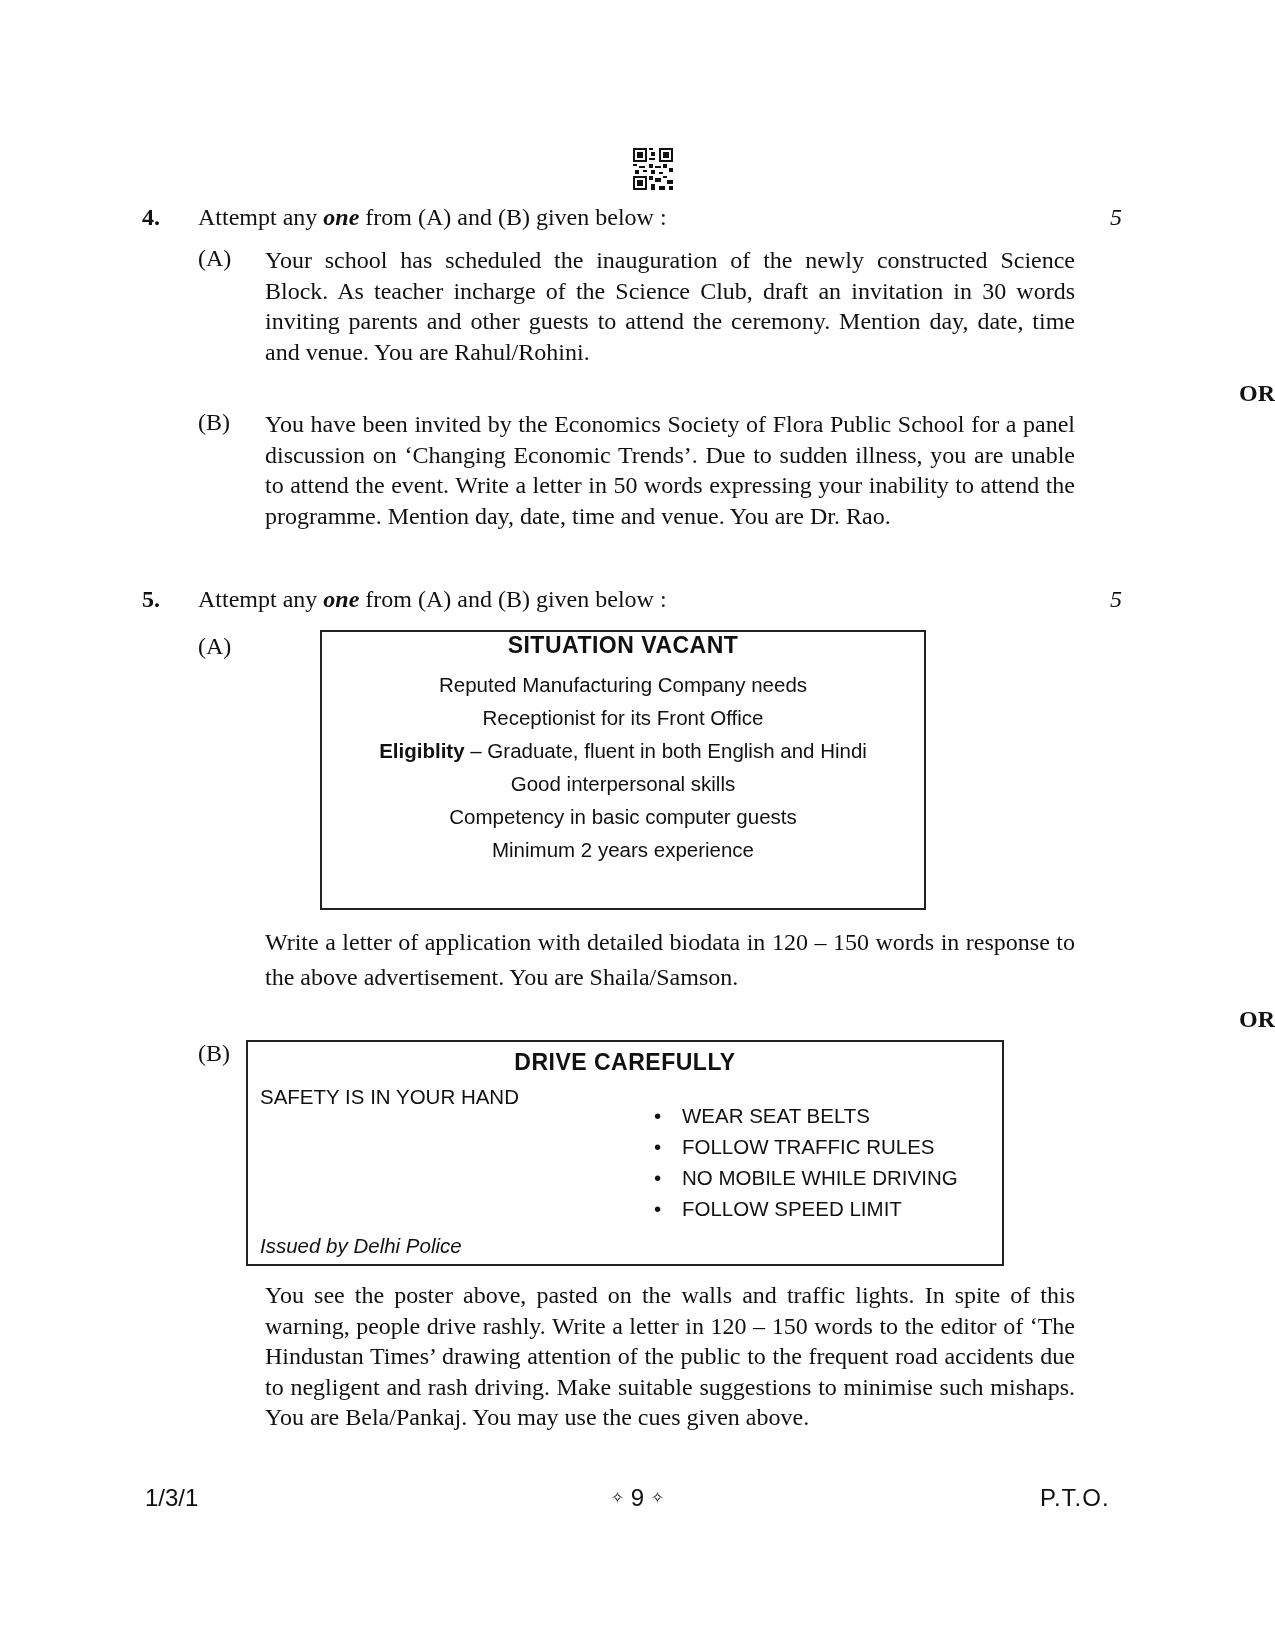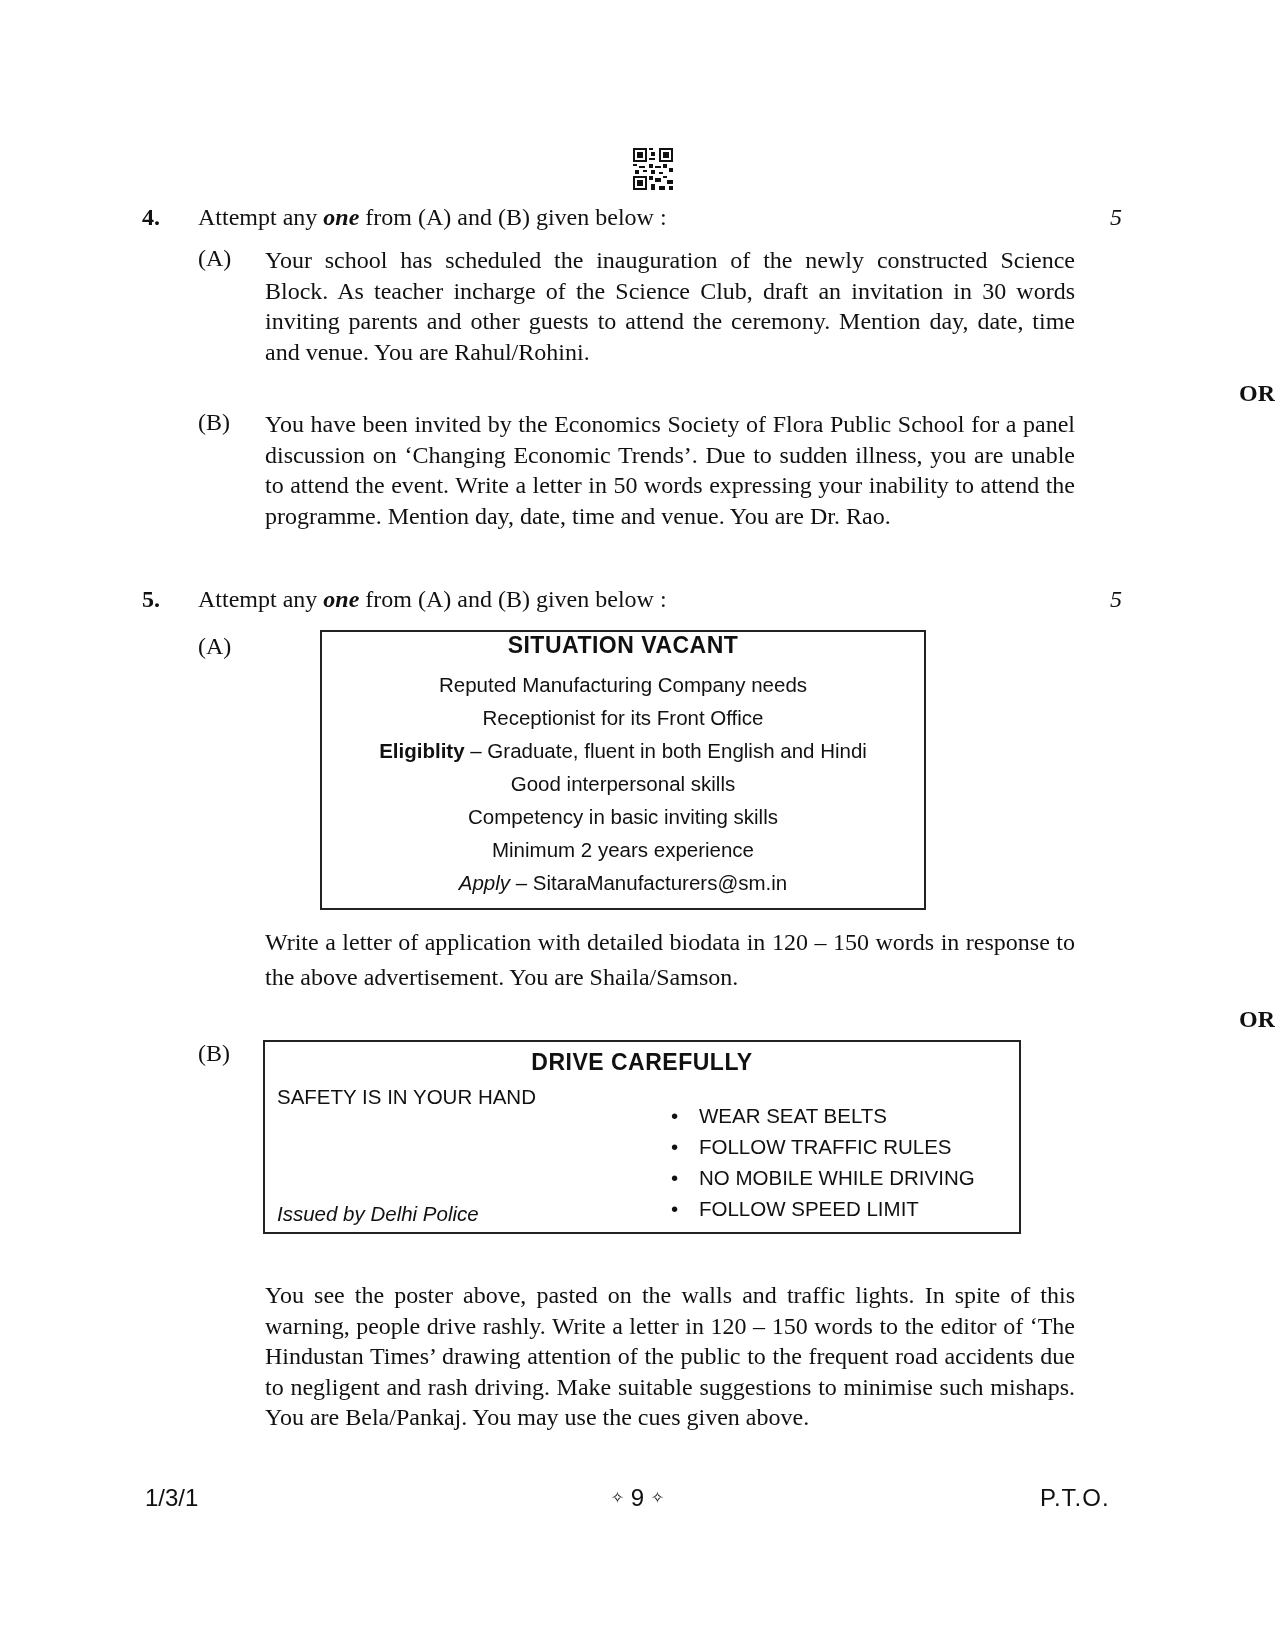--- a/index.html
+++ b/index.html
@@ -15,21 +15,21 @@
   .para { font-family: "Liberation Serif", serif; font-size: 24px; line-height: 30.5px; text-align: justify; text-align-last: left; }
   .or { font-family: Liberation Serif, serif; font-weight: bold; font-size: 24px; width: 100%; text-align: right; }
 
   .boxA { left: 320px; top: 630px; width: 606px; height: 280px; border: 2px solid #222; box-sizing: border-box; }
   .boxA .title { font-family: "Liberation Sans", sans-serif; font-weight: bold; font-size: 23px; text-align: center; letter-spacing: 0.5px; }
   .boxA .line { font-family: "Liberation Sans", sans-serif; font-size: 20.5px; text-align: center; line-height: 33px; }
   .boxA .lines { margin-top: 9px; }
   .boxA b { font-weight: bold; }
   .boxA i { font-style: italic; }
 
-  .boxB { left: 263px; top: 1040px; width: 758px; height: 194px; border: 2px solid #222; box-sizing: border-box; }
+  .boxB { left: 246px; top: 1040px; width: 758px; height: 226px; border: 2px solid #222; box-sizing: border-box; }
   .boxB .title { font-family: "Liberation Sans", sans-serif; font-weight: bold; font-size: 23px; text-align: center; margin-top: 7px; letter-spacing: 0.5px; }
   .boxB .left-text { position: absolute; left: 12px; top: 43px; font-family: "Liberation Sans", sans-serif; font-size: 20.5px; }
   .boxB ul { position: absolute; left: 390px; top: 42px; margin: 16px; padding: 0; list-style: none; }
   .boxB li { font-family: "Liberation Sans", sans-serif; font-size: 20.5px; line-height: 31px; white-space: nowrap; }
   .boxB li .bullet { display: inline-block; width: 28px; }
   .boxB .issued { position: absolute; left: 12px; bottom: 6px; font-family: "Liberation Sans", sans-serif; font-style: italic; font-size: 20.5px; }
 
   .footer { top: 1484px; font-family: "Liberation Sans", sans-serif; font-size: 24px; }
 </style>
 </head>
@@ -94,23 +94,22 @@
 
   <div class="abs label" style="left:198px; top:633px;">(A)</div>
 
   <div class="abs boxA">
     <div class="title">SITUATION VACANT</div>
     <div class="lines">
       <div class="line">Reputed Manufacturing Company needs</div>
       <div class="line">Receptionist for its Front Office</div>
       <div class="line"><b>Eligiblity</b><span> – Graduate, fluent in both English and Hindi</span></div>
       <div class="line">Good interpersonal skills</div>
-      <div class="line">Competency in basic inviting skills</div>
+      <div class="line">Competency in basic computer guests</div>
       <div class="line">Minimum 2 years experience</div>
-      <div class="line"><i>Apply</i><span> – SitaraManufacturers@sm.in</span></div>
     </div>
   </div>
 
   <div class="abs para" style="left:265px; top:925px; width:810px; line-height:35px;">Write a letter of application with detailed biodata in 120 – 150 words in response to the above advertisement. You are Shaila/Samson.</div>
 
   <div class="abs or" style="left:0; top:1006px;">OR</div>
 
   <div class="abs label" style="left:198px; top:1040px;">(B)</div>
 
   <div class="abs boxB">

